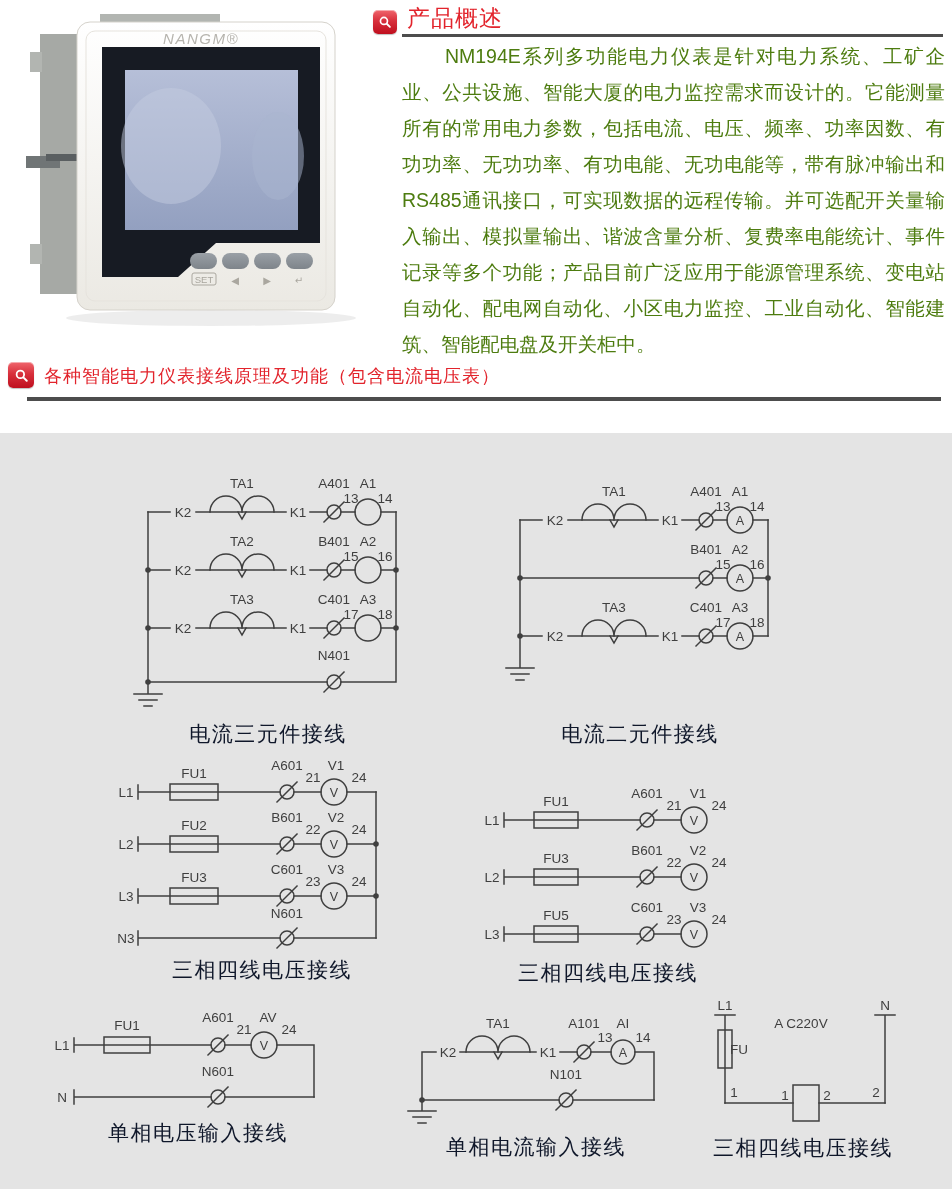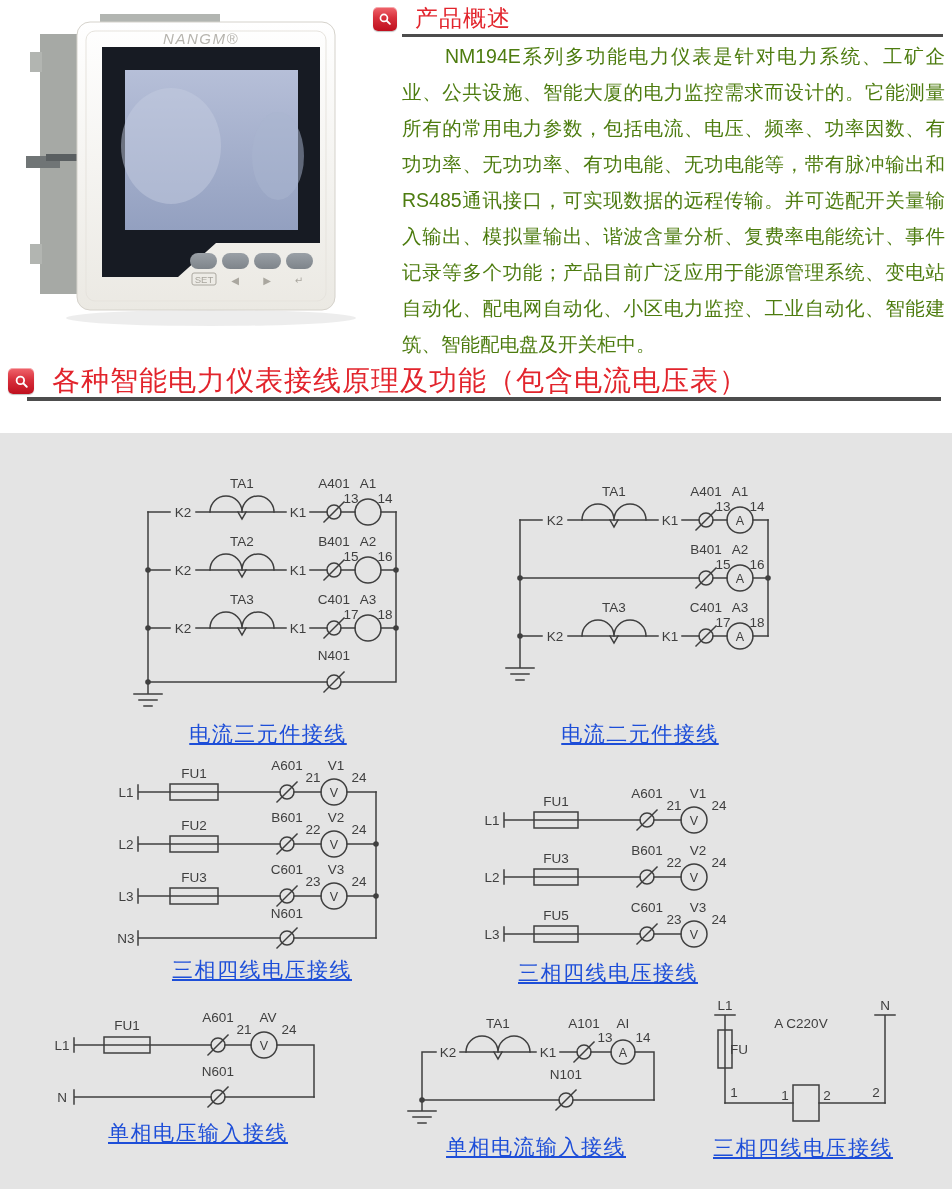--- a/index.html
+++ b/index.html
@@ -1,41 +1,41 @@
 <!DOCTYPE html>
 <html><head>
 <meta charset="utf-8">
 <style>
   html,body{margin:0;padding:0;background:#fff;}
   .page{position:relative;width:952px;height:1189px;background:#ffffff;overflow:hidden;
         font-family:"Liberation Sans","DejaVu Sans",sans-serif;}
 
   
-  .sec-head{position:absolute;display:flex;align-items:center;gap:18px;}
+  .sec-head{position:absolute;display:flex;align-items:flex-end;gap:10px;}
   .badge{border-radius:5px;background:linear-gradient(180deg,#f0666d 0%,#d8303c 45%,#bf0f1e 100%);
          display:flex;align-items:center;justify-content:center;
          box-shadow:inset 0 1px 0 rgba(255,255,255,.45), 0 1px 1px rgba(0,0,0,.25);}
   .badge.small{width:24px;height:24px;}
   .badge.big{width:26px;height:26px;}
   .sec-title{color:#e2242c;letter-spacing:1px;white-space:nowrap;}
   #overview-head .sec-title{font-size:23px;}
-  #wiring-head .sec-title{font-size:28px;}
+  #wiring-head .sec-title{font-size:18px;}
   .rule{position:absolute;background:#4d4d4d;}
 
   
   #overview-text{position:absolute;left:402px;top:38px;width:543px;
                  font-size:19.5px;line-height:36px;color:#4d7c0f;
                  text-align:justify;text-indent:2.2em;}
 
   
   #panel{position:absolute;left:0;top:433px;width:952px;height:756px;background:#e4e4e4;}
 
   .diagram{position:absolute;display:flex;flex-direction:column;align-items:center;}
   .diagram svg{display:block;}
-  .caption{font-size:21px;color:#1d4ed8;letter-spacing:1.5px;margin-top:4px;white-space:nowrap;text-decoration:underline;}
+  .caption{font-size:21px;color:#0f172a;letter-spacing:1.5px;margin-top:4px;white-space:nowrap;}
 
   .circuit .wire{stroke:#3f3f3f;stroke-width:1.5;fill:none;stroke-linecap:square;}
   .circuit .dot{fill:#3f3f3f;stroke:none;}
   .circuit text{font-size:13.5px;fill:#3f3f3f;text-anchor:middle;
                 font-family:"Liberation Sans","DejaVu Sans",sans-serif;}
   .circuit text.meter-letter{font-size:12.5px;}
 
   
   #photo{position:absolute;left:16px;top:6px;width:350px;height:326px;}
 </style>

